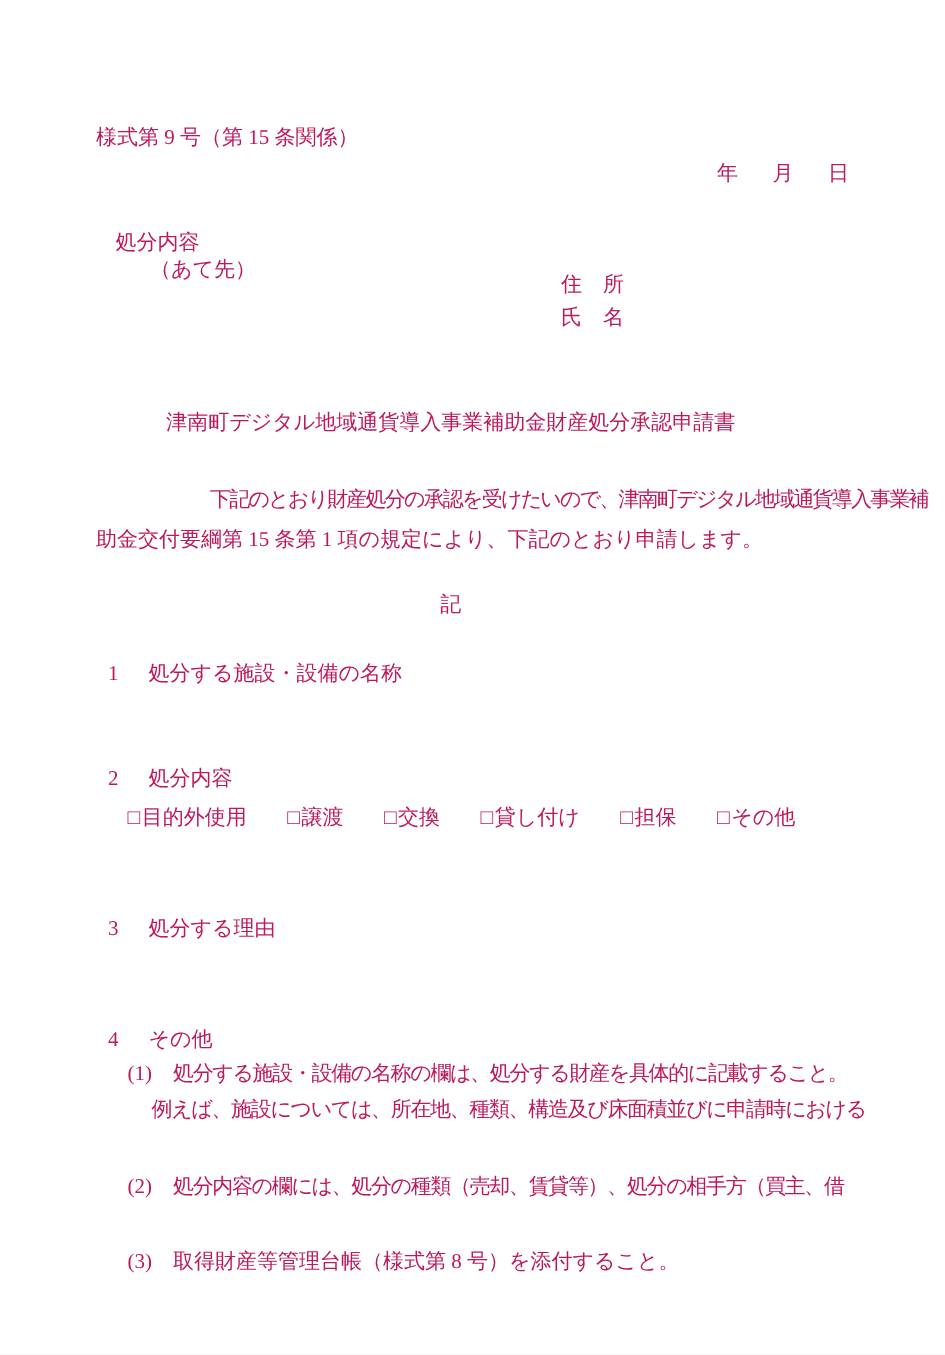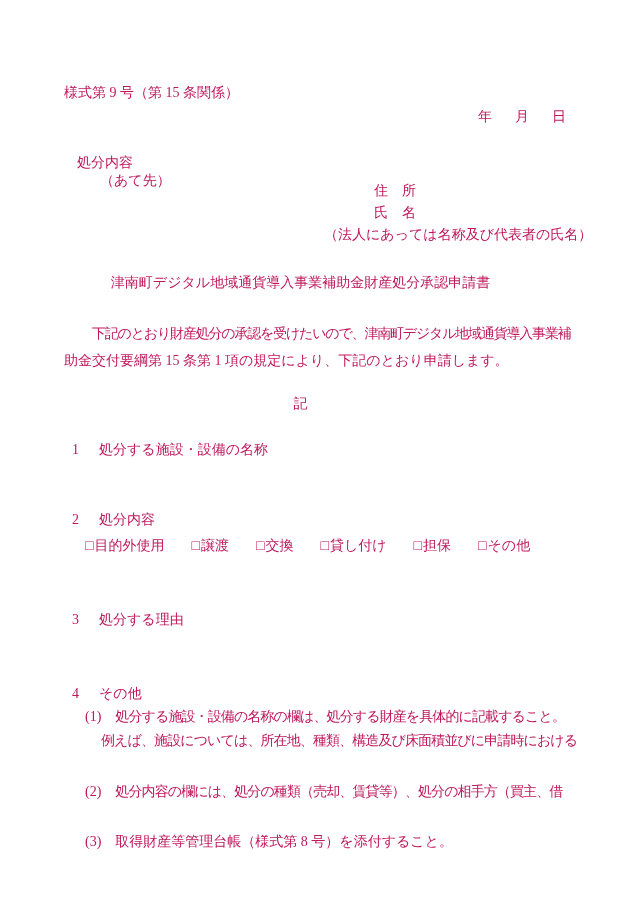--- a/index.html
+++ b/index.html
@@ -16,21 +16,21 @@
   }
   .abs { position: absolute; white-space: nowrap; line-height: 19px; }
   .center { left: 0; width: 601px; text-align: center; }
   .row { display: flex; align-items: baseline; }
   .date-row { gap: 23px; }
   .sec { gap: 20px; }
   .note-row { gap: 14px; }
   .opts { gap: 27px; }
   .opt { display: flex; align-items: baseline; gap: 1px; }
   .j  { letter-spacing: -0.9px; font-family: Liberation Mono, monospace; }   
-  .j2 { letter-spacing: -1.2px; }
+  .j2 { letter-spacing: -1.2px; margin-left: 48px; }
 </style>
 </head>
 <body>
 
 <div class="page">
 
   <div class="abs" style="top:83px; left:64px;">様式第 9 号（第 15 条関係）</div>
 
   <div class="abs row date-row" style="top:107px; left:478px;">
     <span>年</span>
@@ -39,21 +39,20 @@
   </div>
 
   <div class="abs" style="top:131px; left:100px;margin-top:40px;">（あて先）</div>
 
   <div class="abs" style="top:153px; left:77px;">処分内容</div>
 
   <div class="abs" style="top:181px; left:374px;">住　所</div>
 
   <div class="abs" style="top:203px; left:374px;">氏　名</div>
 
-  <div class="abs" style="top:225px; left:324px;">（法人にあっては名称及び代表者の氏名）</div>
 
   <div class="abs center" style="top:273px;">津南町デジタル地域通貨導入事業補助金財産処分承認申請書</div>
 
   <div class="abs j2" style="top:324px; left:92px;">下記のとおり財産処分の承認を受けたいので、津南町デジタル地域通貨導入事業補</div>
   <div class="abs" style="top:351px; left:64px;">助金交付要綱第 15 条第 1 項の規定により、下記のとおり申請します。</div>
 
   <div class="abs center" style="top:394px;">記</div>
 
   <div class="abs row sec" style="top:440px; left:72px;">
     <span>1</span>

